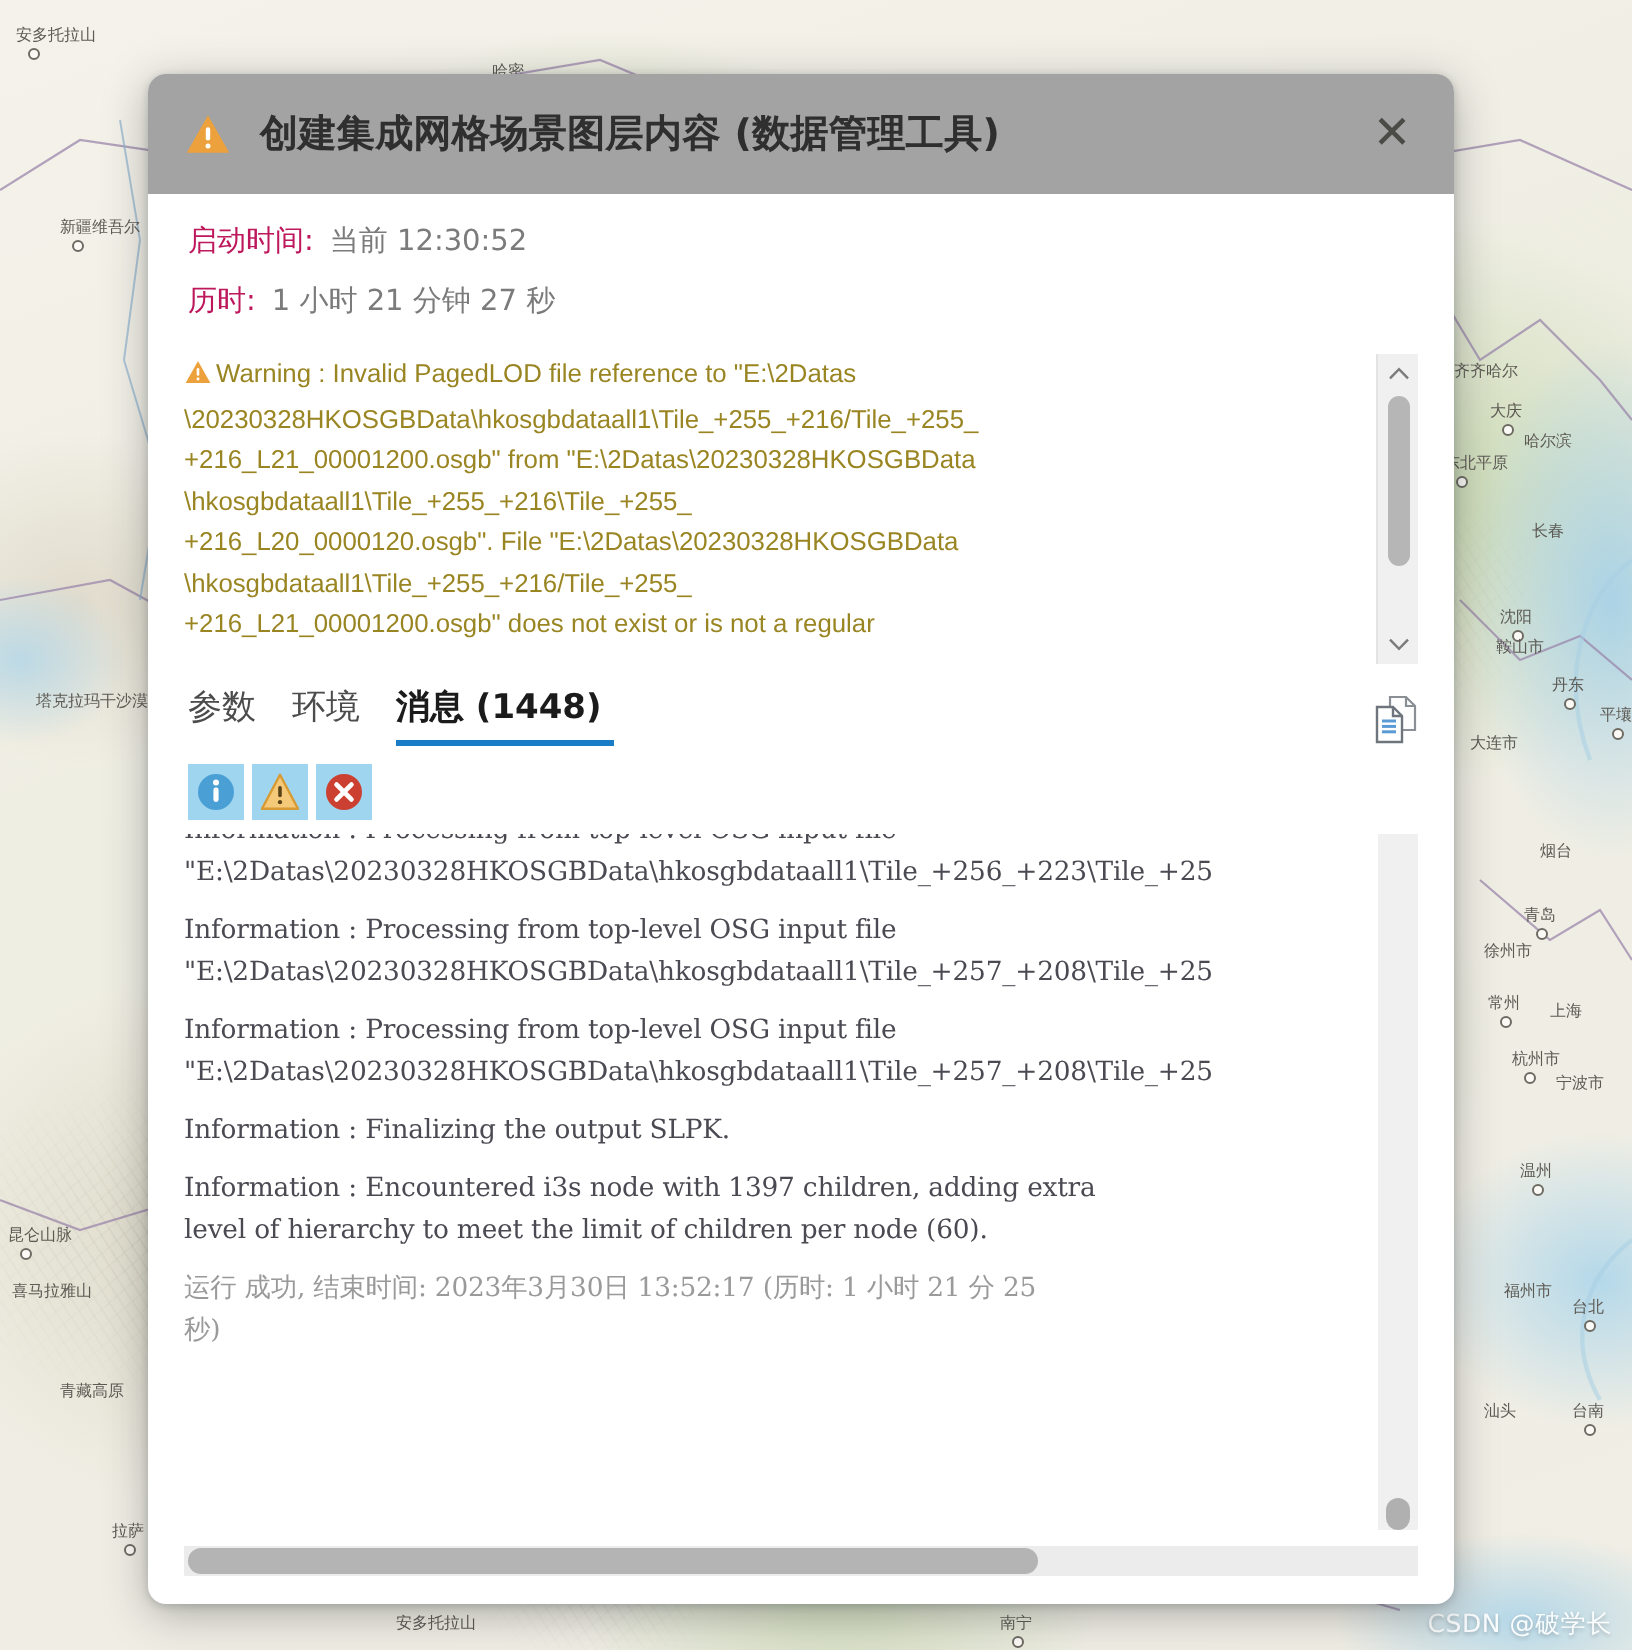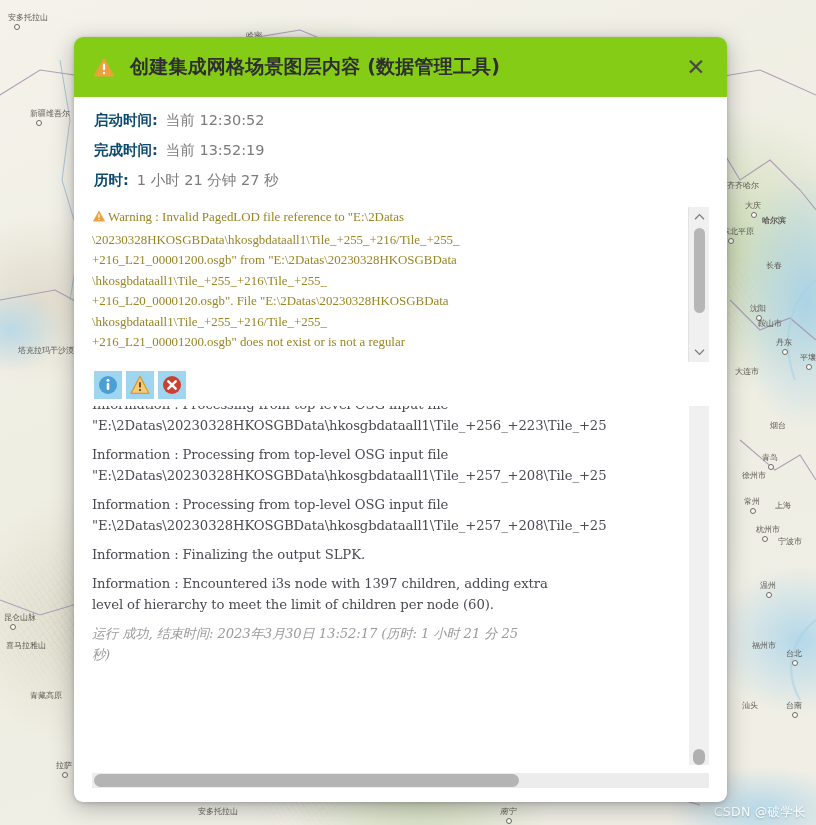--- a/index.html
+++ b/index.html
@@ -56,47 +56,47 @@
   }
 
   
   #tool-dialog{
     position:absolute;left:74px;top:37px;width:653px;height:765px;
     background:#ffffff;border-radius:9px;
     box-shadow:0 5px 22px rgba(40,45,50,.34), 0 1px 4px rgba(40,45,50,.2);
     overflow:hidden;display:flex;flex-direction:column;
   }
   .dialog-header{
-    background:#84cc16;height:60px;flex:0 0 60px;
+    background:#a3a3a3;height:60px;flex:0 0 60px;
     display:flex;align-items:center;padding:0 16px 0 18px;gap:14px;
   }
   .header-warning-icon{width:24px;height:24px;flex:0 0 24px;}
   .dialog-title{
     flex:1;font-size:19px;font-weight:bold;color:#2f2f2f;
     font-family:"DejaVu Sans","Liberation Sans",sans-serif;letter-spacing:.2px;
   }
   .close-btn{
     width:30px;height:30px;flex:0 0 30px;display:flex;align-items:center;justify-content:center;
     cursor:pointer;color:#4a4a46;font-size:23px;line-height:1;font-weight:400;
     font-family:"DejaVu Sans",sans-serif;
   }
 
   
   .times{padding:14px 20px 0 20px;}
   .time-row{display:flex;align-items:baseline;margin-bottom:11px;font-size:14.5px;}
-  .time-label{font-weight:bold;color:#0c4a6e;font-family:"DejaVu Sans",sans-serif;margin-right:8px;}
+  .time-label{font-weight:normal;color:#be185d;font-family:"DejaVu Sans",sans-serif;margin-right:8px;}
   .time-value{color:#7b7b7b;font-family:"DejaVu Sans",sans-serif;}
 
   
   .warning-pane{
     margin:6px 18px 0 18px;display:flex;height:155px;position:relative;
   }
   .warning-text{
     flex:1;overflow:hidden;color:#9a8523;
-    font-family:Liberation Serif, serif;
+    font-family:Liberation Sans, sans-serif;
     font-size:12.9px;line-height:20.5px;white-space:pre-wrap;word-break:break-all;
     padding-right:4px;
   }
   .warn-inline-icon{display:inline-block;vertical-align:-2px;margin-right:2px;}
   .vscroll{
     width:20px;flex:0 0 20px;background:#f0f0f0;border-left:1px solid #e3e3e3;
     display:flex;flex-direction:column;align-items:center;justify-content:space-between;
     padding:3px 0;
   }
   .scroll-arrow{width:16px;height:14px;display:flex;align-items:center;justify-content:center;cursor:pointer;}
@@ -127,21 +127,21 @@
     border-top:1px solid #ffffff;
   }
   .log-text{
     flex:1;overflow:hidden;padding:0 6px 0 0;position:relative;
   }
   .log-inner{position:absolute;left:0;top:-12px;right:0;}
   .log-entry{
     color:#4a4a52;font-family:"DejaVu Serif","Liberation Serif",serif;
     font-size:13.2px;line-height:21px;white-space:pre;margin-bottom:8px;letter-spacing:-.1px;
   }
-  .log-entry.summary{color:#9a9a9a;font-style:italic;white-space:pre-wrap;}
+  .log-entry.summary{color:#9a9a9a;white-space:pre-wrap;}
   .log-vscroll{
     width:20px;flex:0 0 20px;background:#f0f0f0;
     display:flex;flex-direction:column;align-items:center;padding-top:2px;
   }
 
   
   .hscroll-wrap{padding:8px 18px 14px 18px;}
   .hscroll{height:15px;background:#ececec;border-radius:0;position:relative;}
   .hthumb{position:absolute;left:2px;top:1px;height:13px;border-radius:7px;background:#b4b4b4;}
 
@@ -191,27 +191,27 @@
       <span class="map-dot" style="left: 10px; top: 624px;"></span>
       <span class="map-label" style="left: 6px; top: 640px;">喜马拉雅山</span>
       <span class="map-label" style="left: 30px; top: 108px;">新疆维吾尔</span>
       <span class="map-dot" style="left: 36px; top: 120px;"></span>
       <span class="map-label" style="left: 30px; top: 690px;">青藏高原</span>
       <span class="map-label" style="left: 56px; top: 760px;">拉萨</span>
       <span class="map-dot" style="left: 62px; top: 772px;"></span>
       <span class="map-label" style="left: 727px; top: 180px;">齐齐哈尔</span>
       <span class="map-label" style="left: 745px; top: 200px;">大庆</span>
       <span class="map-dot" style="left: 751px; top: 212px;"></span>
-      <span class="map-label" style="left: 762px; top: 215px; font-weight: bold;">哈尔滨</span>
+      <span class="map-label" style="left: 762px; top: 215px;">哈尔滨</span>
       <span class="map-label" style="left: 722px; top: 226px;">东北平原</span>
       <span class="map-dot" style="left: 728px; top: 238px;"></span>
       <span class="map-label" style="left: 766px; top: 260px;">长春</span>
       <span class="map-label" style="left: 750px; top: 303px;">沈阳</span>
       <span class="map-dot" style="left: 756px; top: 315px;"></span>
-      <span class="map-label" style="left: 748px; top: 318px; margin-left: 10px;">鞍山市</span>
+      <span class="map-label" style="left: 748px; top: 318px;">鞍山市</span>
       <span class="map-label" style="left: 776px; top: 337px;">丹东</span>
       <span class="map-dot" style="left: 782px; top: 349px;"></span>
       <span class="map-label" style="left: 735px; top: 366px;">大连市</span>
       <span class="map-label" style="left: 800px; top: 352px;">平壤</span>
       <span class="map-dot" style="left: 806px; top: 364px;"></span>
       <span class="map-label" style="left: 770px; top: 420px;">烟台</span>
       <span class="map-label" style="left: 762px; top: 452px;">青岛</span>
       <span class="map-dot" style="left: 768px; top: 464px;"></span>
       <span class="map-label" style="left: 742px; top: 470px;">徐州市</span>
       <span class="map-label" style="left: 744px; top: 496px;">常州</span>
@@ -222,21 +222,21 @@
       <span class="map-label" style="left: 778px; top: 536px;">宁波市</span>
       <span class="map-label" style="left: 760px; top: 580px;">温州</span>
       <span class="map-dot" style="left: 766px; top: 592px;"></span>
       <span class="map-label" style="left: 752px; top: 640px;">福州市</span>
       <span class="map-label" style="left: 786px; top: 648px;">台北</span>
       <span class="map-dot" style="left: 792px; top: 660px;"></span>
       <span class="map-label" style="left: 742px; top: 700px;">汕头</span>
       <span class="map-label" style="left: 786px; top: 700px;">台南</span>
       <span class="map-dot" style="left: 792px; top: 712px;"></span>
       <span class="map-label" style="left: 636px; top: 790px;">中国香港</span>
-      <span class="map-label" style="left: 500px; top: 806px; font-style: italic;">南宁</span>
+      <span class="map-label" style="left: 500px; top: 806px;">南宁</span>
       <span class="map-dot" style="left: 506px; top: 818px;"></span>
       <span class="map-label" style="left: 150px; top: 806px; margin-left: 48px;">安多托拉山</span>
       <span class="map-label" style="left: 246px; top: 30px;">哈密</span>
       <span class="map-dot" style="left: 252px; top: 42px;"></span>
       <span class="map-label" style="left: 300px; top: 150px;">酒泉市</span>
       <span class="map-label" style="left: 470px; top: 180px;">银川</span>
       <span class="map-dot" style="left: 476px; top: 192px;"></span>
       <span class="map-label" style="left: 330px; top: 300px;">西宁</span>
       <span class="map-label" style="left: 390px; top: 330px;">兰州</span>
       <span class="map-dot" style="left: 396px; top: 342px;"></span>
@@ -261,24 +261,20 @@
       </svg>
     </span>
     <span class="dialog-title">创建集成网格场景图层内容 (数据管理工具)</span>
     <span class="close-btn">✕</span>
   </div>
 
   <div class="times">
     <div class="time-row">
       <span class="time-label">启动时间:</span>
       <span class="time-value">当前 12:30:52</span>
-    </div>
-    <div class="time-row">
-      <span class="time-label">完成时间:</span>
-      <span class="time-value">当前 13:52:19</span>
     </div>
     <div class="time-row">
       <span class="time-label">历时:</span>
       <span class="time-value">1 小时 21 分钟 27 秒</span>
     </div>
   </div>
 
   <div class="warning-pane">
     <div class="warning-text"><span class="warn-inline-icon"><svg viewBox="0 0 24 24" width="14" height="14">
             <path d="M12 2.6 L22.6 21.4 L1.4 21.4 Z" fill="#eda13c"></path>
@@ -301,20 +297,39 @@
         <span class="scroll-thumb" style="height:85px"></span>
       </span>
       <span class="scroll-arrow">
         <svg width="11" height="8" viewBox="0 0 11 8">
             <path d="M1 1.8 L5.5 6.4 L10 1.8" fill="none" stroke="#7c7c7c" stroke-width="1.25"></path>
           </svg>
       </span>
     </div>
   </div>
 
+  <div class="tabs-row">
+    <span class="tab">参数</span>
+    <span class="tab">环境</span>
+    <span class="tab active">消息 (1448)</span>
+    <span class="tabs-spacer"></span>
+    <span class="copy-icon-btn">
+      <svg width="24" height="26" viewBox="0 0 24 26">
+        <path d="M9 1.5 h8 l4.5 4.5 v12 h-12.5 z" fill="#fdfdfd" stroke="#8a8f96" stroke-width="1.1"></path>
+        <path d="M17 1.5 v4.5 h4.5" fill="none" stroke="#8a8f96" stroke-width="1.1"></path>
+        <path d="M2.5 6.5 h8 l4.5 4.5 v13 h-12.5 z" fill="#ffffff" stroke="#6f757c" stroke-width="1.2"></path>
+        <path d="M10.5 6.5 v4.5 h4.5" fill="none" stroke="#6f757c" stroke-width="1.2"></path>
+        <g stroke="#5b9bd5" stroke-width="1.5">
+          <path d="M5 13.5 h7"></path>
+            <path d="M5 16.2 h7"></path>
+            <path d="M5 18.9 h7"></path>
+        </g>
+      </svg>
+    </span>
+  </div>
 
   <div class="filters">
     <span class="filter-btn">
       <svg width="20" height="20" viewBox="0 0 20 20">
         <circle cx="10" cy="10" r="9" fill="#4a9fd4"></circle>
         <circle cx="10" cy="5.2" r="1.5" fill="#fff"></circle>
         <rect x="8.7" y="7.8" width="2.6" height="7.2" rx="1.2" fill="#fff"></rect>
       </svg>
     </span>
     <span class="filter-btn">

